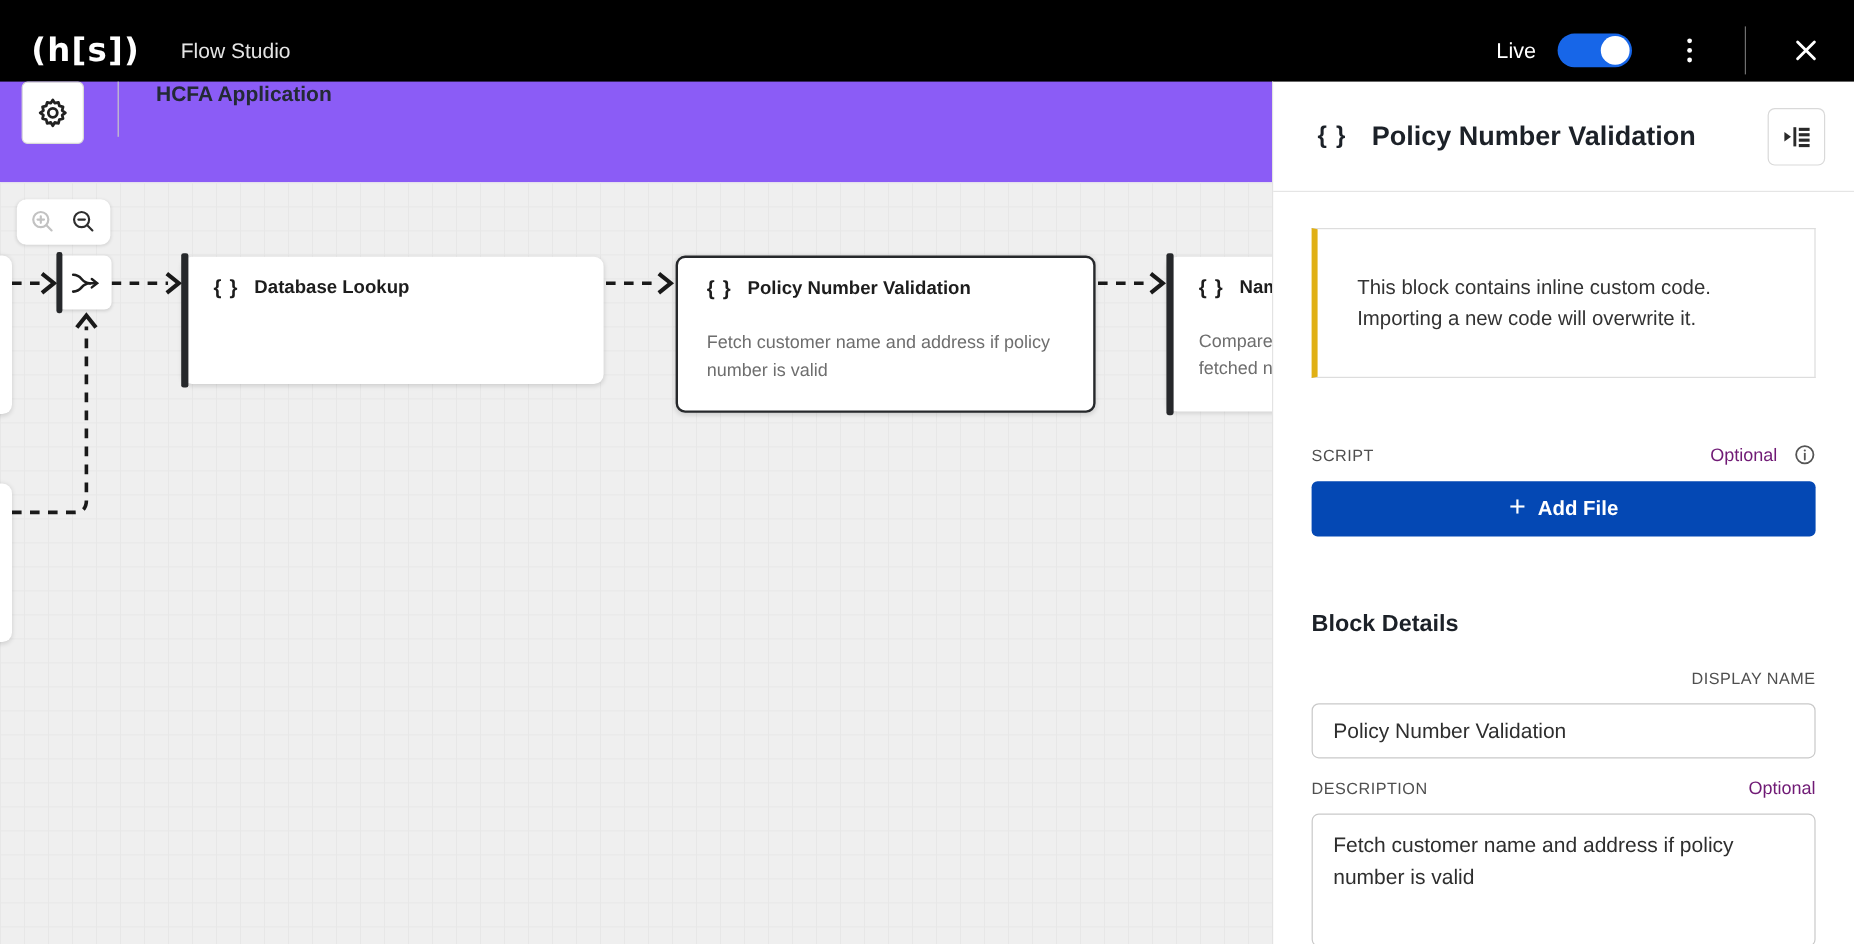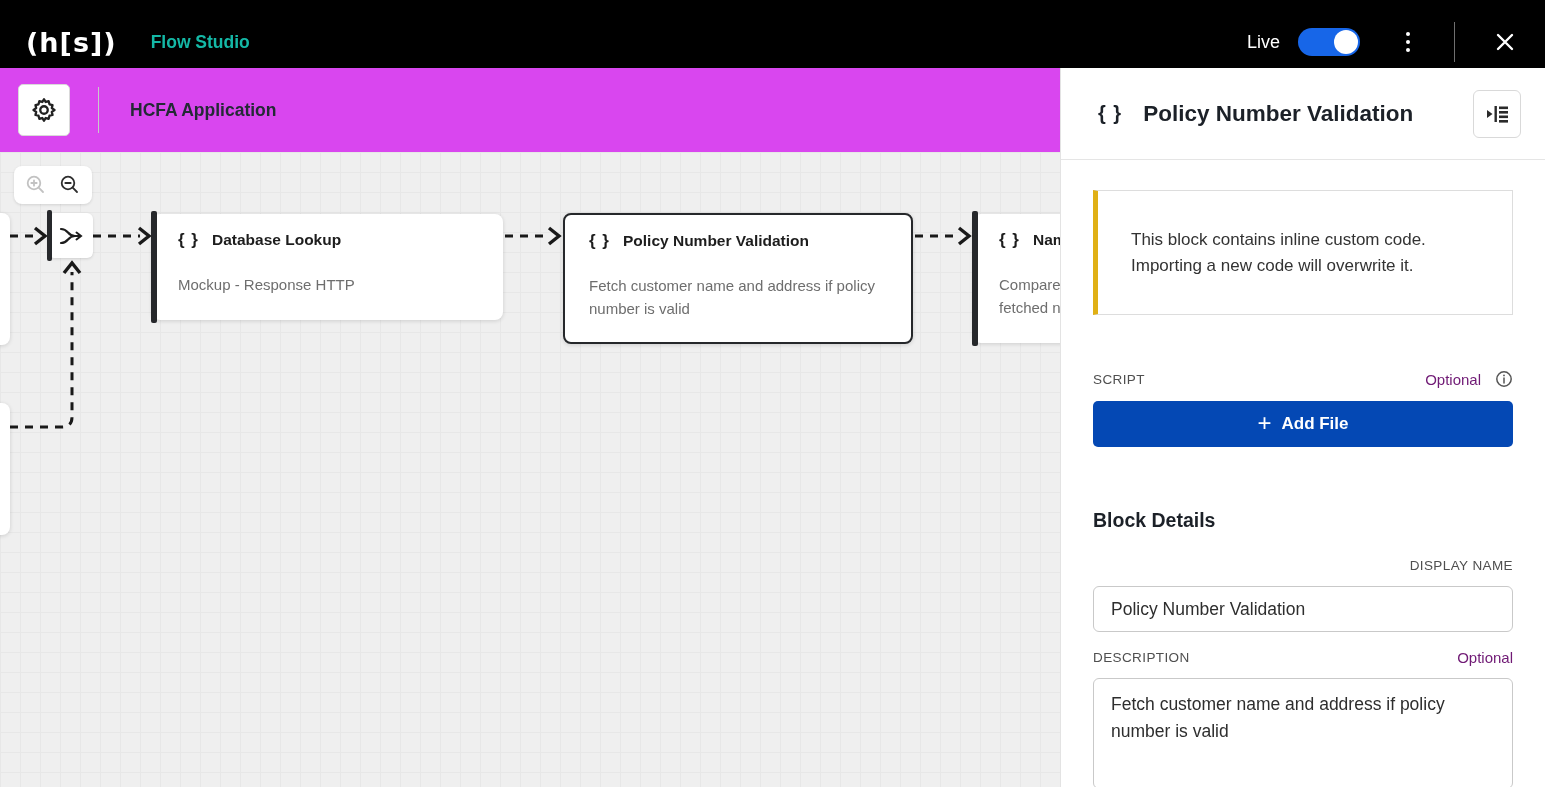--- a/index.html
+++ b/index.html
@@ -2,32 +2,32 @@
 <html><head>
 <meta charset="utf-8">
 <style>
   * { margin:0; padding:0; box-sizing:border-box; }
   html,body { width:1545px; height:787px; font-family:"Liberation Sans", sans-serif; background:#fff; overflow:hidden; }
   .app { position:relative; width:1545px; height:787px; }
 
   
   .topbar { position:absolute; left:0; top:0; width:1545px; height:84px; background:#000; display:flex; align-items:center; }
   .logo { color:#fff; font-weight:700; font-size:27px; letter-spacing:1px; margin-left:26px; font-family:"DejaVu Sans", sans-serif; }
-  .app-name { color:#14b8a6; font-size:17.5px; margin-left:34px; font-weight:700; }
+  .app-name { color:#e5e5e5; font-size:17.5px; margin-left:34px; font-weight:400; }
   .topbar-right { margin-left:auto; display:flex; align-items:center; margin-right:18px; }
   .live-label { color:#fff; font-size:18px; margin-right:18px; }
   .toggle { width:62px; height:28px; border-radius:14px; background:#1766e8; position:relative; cursor:pointer; }
   .toggle-knob { position:absolute; right:2px; top:2px; width:24px; height:24px; border-radius:50%; background:#fff; }
   .kebab { width:40px; height:40px; margin-left:28px; display:flex; flex-direction:column; align-items:center; justify-content:center; gap:4px; cursor:pointer; }
   .kebab span { width:4px; height:4px; border-radius:50%; background:#fff; display:block; }
   .top-divider { width:1px; height:40px; background:#6f6f6f; margin:0 28px 0 26px; }
   .close-btn { width:44px; height:44px; display:flex; align-items:center; justify-content:center; cursor:pointer; }
 
   
-  .toolbar { position:absolute; left:0; top:68px; width:1060px; height:84px; background:#d946ef; display:flex; align-items:center; }
+  .toolbar { position:absolute; left:0; top:68px; width:1060px; height:84px; background:#8b5cf6; display:flex; }
   .gear-btn { width:52px; height:52px; margin-left:18px; border:1px solid #d9d9d9; border-radius:5px; background:#fff; display:flex; align-items:center; justify-content:center; cursor:pointer; }
   .toolbar-divider { width:1px; height:46px; background:#c9c9c9; margin-left:28px; }
   .flow-title { font-size:17.5px; font-weight:700; color:#232a35; margin-left:31px; }
   .toolbar-right { margin-left:auto; display:flex; align-items:center; }
   .last-saved { font-size:16.5px; color:#2e2e2e; margin-right:16px; }
   .save-btn { width:80px; height:47px; background:#ececec; border:none; border-radius:4px; font-size:17px; color:#3a3a3a; font-family:"Liberation Sans",sans-serif; cursor:pointer; margin-right:32px; }
 
   
   .canvas { position:absolute; left:0; top:152px; width:1060px; height:635px; background:#efefef;
     background-image:linear-gradient(#e7e7e7 1px, transparent 1px), linear-gradient(90deg, #e7e7e7 1px, transparent 1px);
@@ -156,21 +156,20 @@
       </svg>
     </div>
 
     <div class="node-card" style="left:152px; top:62px; width:351px; height:106px;">
       <div class="accent-bar"></div>
       <div class="node-body">
         <div class="node-title-row">
           <span class="brace-icon">{ }</span>
           <span class="node-title">Database Lookup</span>
         </div>
-        <div class="node-desc">Mockup - Response HTTP</div>
       </div>
     </div>
 
     <div class="node-card node-selected" style="left:563px; top:61px; width:350px; height:131px;">
       <div class="node-body" style="padding-left:24px;">
         <div class="node-title-row">
           <span class="brace-icon">{ }</span>
           <span class="node-title">Policy Number Validation</span>
         </div>
         <div class="node-desc">Fetch customer name and address if policy number is valid</div>

